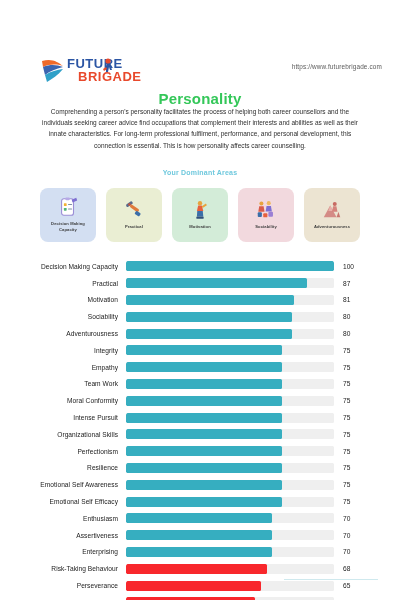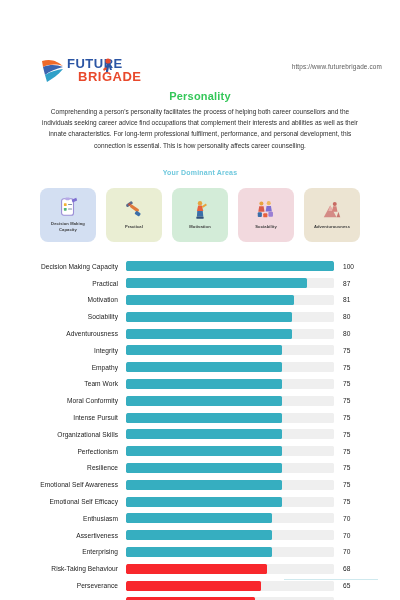--- a/index.html
+++ b/index.html
@@ -18,21 +18,21 @@
   .logo { position: absolute; left: 38px; top: 0px; width: 130px; height: 34px; }
   .logo svg { display:block; }
   .site-url {
     position: absolute; right: 18px; top: 11px;
     font-size: 6.4px; color: #5b5b5b; letter-spacing: .15px;
   }
 
   
   .title {
     position: absolute; left: 0; top: 90px; width: 400px;
-    text-align: center; font-size: 11px; font-weight: bold; color: #34c759;
+    text-align: center; font-size: 15px; font-weight: bold; color: #34c759;
     letter-spacing: .2px;
   }
   .intro {
     position: absolute; left: 38px; top: 106px; width: 324px;
     text-align: center; font-size: 6.5px; line-height: 1.72; color: #2e2e2e;
   }
 
   
   .sub-title {
     position: absolute; left: 0; top: 169px; width: 400px;

